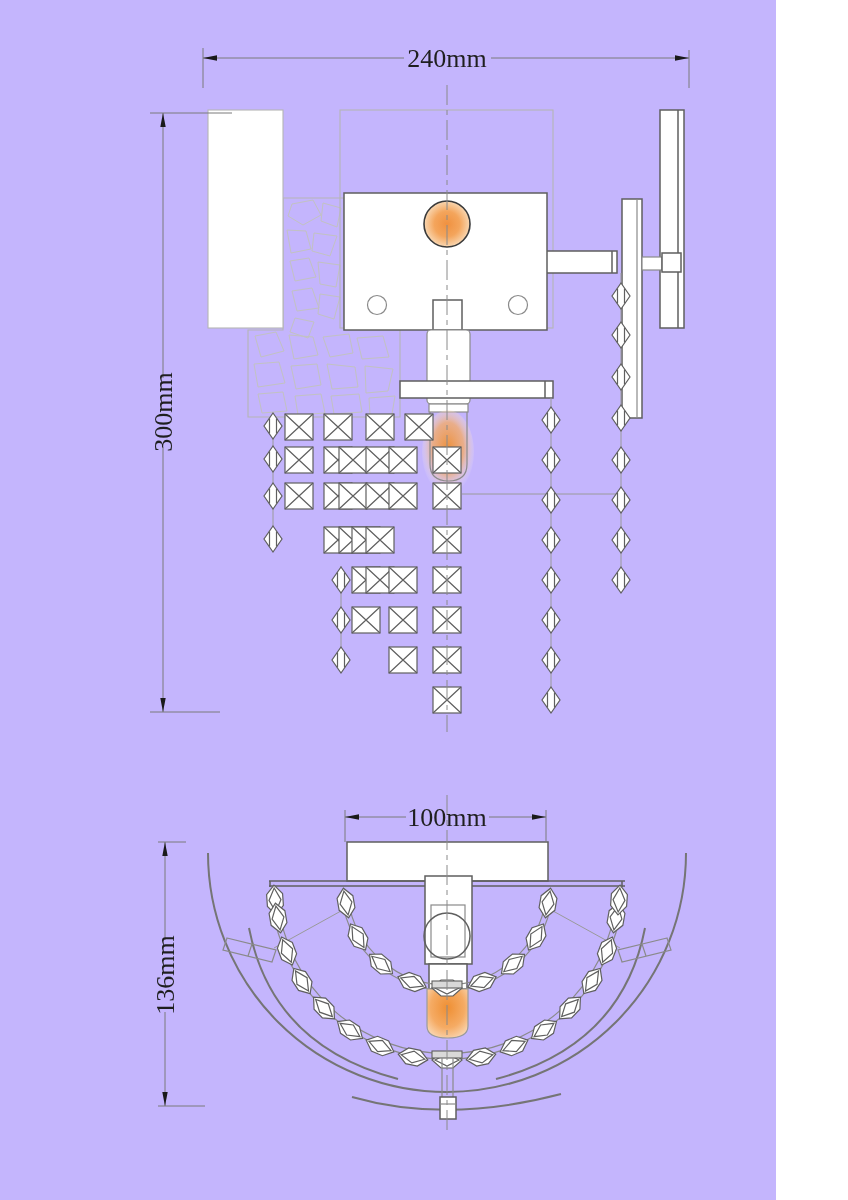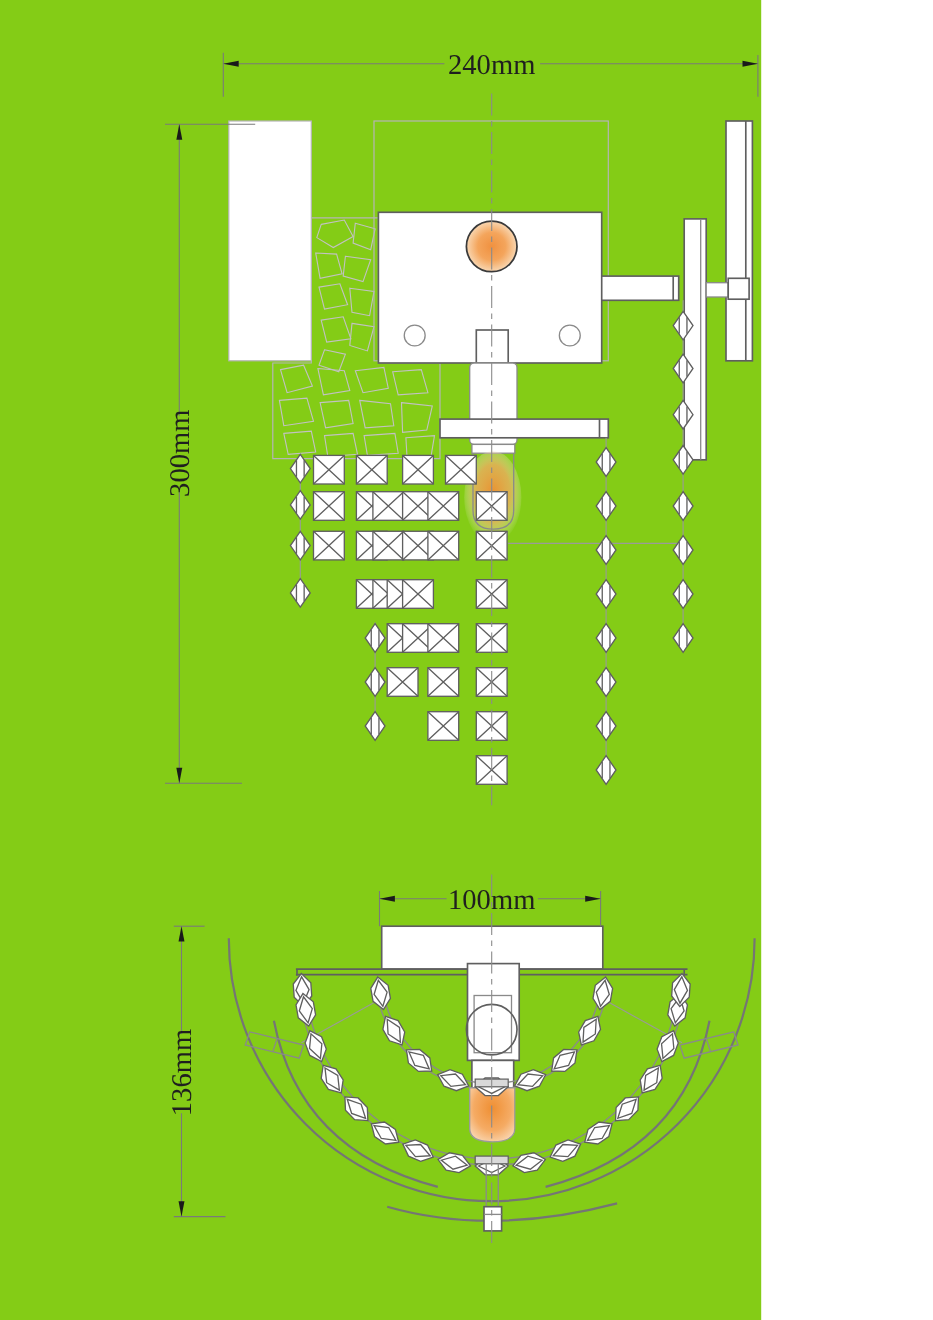--- a/index.html
+++ b/index.html
@@ -1,16 +1,16 @@
 <!DOCTYPE html>
 <html><head>
 <meta charset="utf-8">
 <style>
   html,body{margin:0;padding:0;background:#ffffff;}
-  .page{width:692px;height:1200px;position:relative;background:#84cc16;overflow:hidden;}
+  .page{width:776px;height:1200px;position:relative;background:#c4b5fd;overflow:hidden;}
   svg{display:block;}
   text.dim{font-family:"Liberation Serif","DejaVu Serif",serif;font-size:26px;fill:#1f1f1f;}
   .thin{stroke:#b5b5b5;stroke-width:1.1;fill:none;}
   .thinf{stroke:#b5b5b5;stroke-width:1.1;fill:#ffffff;}
   .med{stroke:#8a8a8a;stroke-width:1.2;fill:none;}
   .medf{stroke:#8a8a8a;stroke-width:1.2;fill:#ffffff;}
   .dark{stroke:#5f5f5f;stroke-width:1.5;fill:none;}
   .darkf{stroke:#5f5f5f;stroke-width:1.5;fill:#ffffff;}
   .crys{stroke:#5f5f5f;stroke-width:1.2;fill:#ffffff;}
   .crackle{stroke:#c2c2c2;stroke-width:1;fill:none;}

